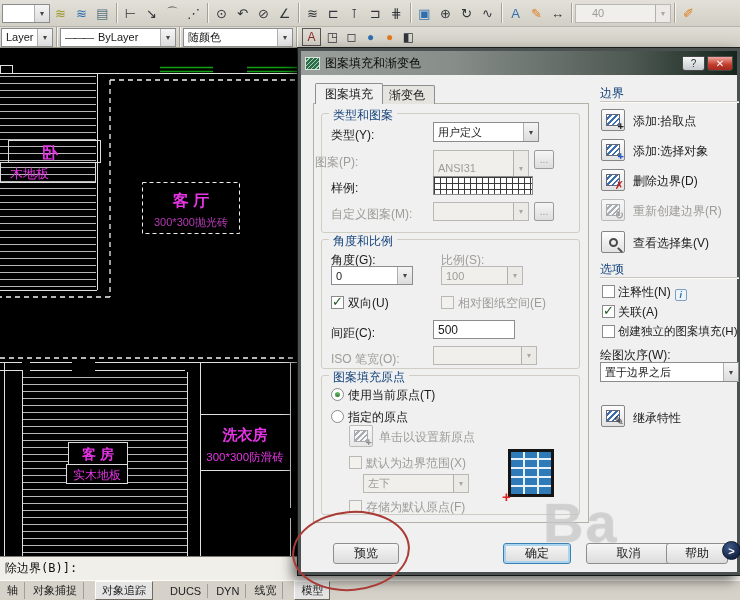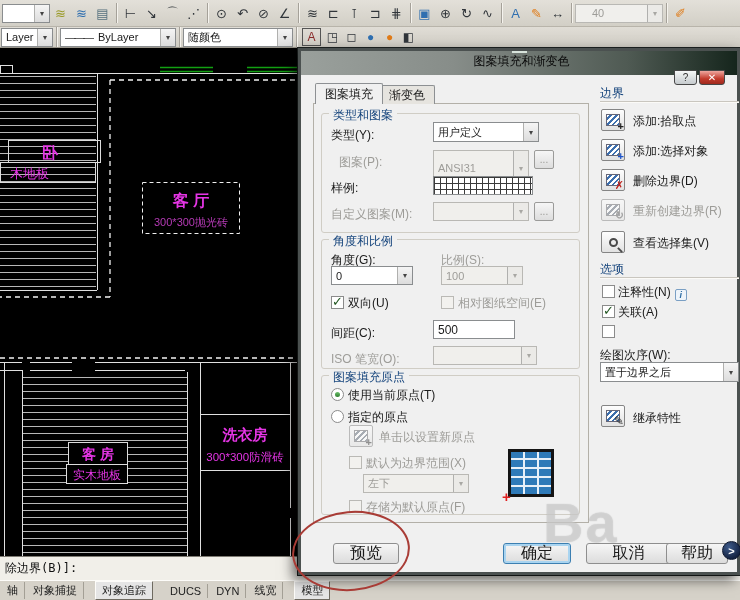--- a/index.html
+++ b/index.html
@@ -26,21 +26,21 @@
   .canvas { position:absolute; left:0; top:48px; width:740px; height:508px; background:#000; }
 
   
   .cmdline { position:absolute; left:0; top:556px; width:740px; height:24px; background:#f1efe9; border-top:1px solid #7d7a72; display:flex; align-items:center; padding-left:5px; font-family:"DejaVu Sans Mono","Liberation Mono",monospace; font-size:12px; color:#111; }
   .statusbar { position:absolute; left:0; top:580px; width:740px; height:20px; background:#d6d2c9; border-top:1px solid #fdfcf9; display:flex; align-items:center; font-size:11px; color:#222; }
   .st { padding:1px 6px; margin:0 1px; border-right:1px solid #a39f95; white-space:nowrap; }
   .st.raised { border:1px solid; border-color:#fdfcf9 #6e6a60 #6e6a60 #fdfcf9; background:#e5e5e5; margin:0 10px; }
 
   
   .dlg { position:absolute; left:298px; top:48px; width:442px; height:527px; background:#f0f0f0; border:3px solid #4b5150; box-shadow:-5px 5px 12px rgba(0,0,0,.6), 0 0 0 1px #1e2322; }
-  .dlg-title { position:absolute; left:0; top:0; right:0; height:24px; background:linear-gradient(90deg,#9aa09c,#878d89 35%,#4f5a53 75%,#15251c); display:flex; align-items:center; padding:0 12px;flex-direction:column; }
+  .dlg-title { position:absolute; left:0; top:0; right:0; height:24px; background:linear-gradient(90deg,#9aa09c,#878d89 35%,#4f5a53 75%,#15251c); display:flex; align-items:center; padding:0 4px; }
   .dlg-title .txt { font-size:12px; color:#090909; margin-left:5px; white-space:nowrap; }
   .dlgicon { width:15px; height:13px; border:1px solid #d8e4dc; background:#2d6b4a repeating-linear-gradient(135deg,transparent 0 2px,#9fd3b4 2px 3px); }
   .capbtn { width:23px; height:15px; border:1px solid #474747; border-radius:0 0 3px 3px; display:flex; align-items:center; justify-content:center; font-size:10px; margin-left:2px; }
   .helpbtn { background:linear-gradient(#f5f7f7,#c6cbce); color:#333; }
   .closebtn { background:linear-gradient(#efa79f,#c23a2c 60%,#a02a1e); color:#fff; width:26px; }
 
   .tab { position:absolute; height:19px; top:34px; padding:0 9px; display:flex; align-items:center; font-size:12px; background:#e6e4df; border:1px solid #8d9093; border-bottom:none; border-radius:2px 2px 0 0; z-index:2; }
   .tab.active { top:32px; height:21px; background:#f0f0f0; z-index:4; }
   .panel { position:absolute; left:12px; top:52px; width:276px; height:420px; border:1px solid #b3b0a8; background:#f0f0f0; z-index:1; }
 
@@ -69,21 +69,21 @@
   .hbtn .ovl { position:absolute; right:0px; bottom:-2px; font-size:11px; font-weight:bold; }
   .hbtn.disb { opacity:.5; filter:grayscale(.8); }
   .mag { width:9px; height:9px; border:2px solid #4a4a4a; border-radius:50%; position:relative; }
   .mag::after { content:""; position:absolute; width:2px; height:6px; background:#4a4a4a; transform:rotate(-45deg); left:8px; top:7px; }
 
   .brick { position:absolute; width:46px; height:48px; border:3px solid #141414; z-index:3; background-color:#2f7ab8;
            background-image:repeating-linear-gradient(0deg,transparent 0 7px,#e8f0f8 7px 9px),
                             repeating-linear-gradient(90deg,transparent 0 12px,#e8f0f8 12px 14px); }
   .brick::after { content:"+"; position:absolute; left:-9px; bottom:-11px; color:#e02020; font-size:15px; font-weight:bold; }
 
-  .btn { position:absolute; height:21px; background:linear-gradient(#f6f6f6,#dcdcdc); border:1px solid #8e8e8e; border-radius:3px; display:flex; align-items:center; justify-content:center; font-size:16px; color:#1a1a1a; z-index:3; }
+  .btn { position:absolute; height:21px; background:linear-gradient(#f6f6f6,#dcdcdc); border:1px solid #8e8e8e; border-radius:3px; display:flex; align-items:center; justify-content:center; font-size:12px; color:#1a1a1a; z-index:3; }
   .btn.default { border:1px solid #3c7fb1; box-shadow:0 0 0 2px #a9d4f0 inset; }
   .roundbtn { position:absolute; width:19px; height:19px; border-radius:50%; background:radial-gradient(circle at 35% 30%,#3d5a8a,#13213f 75%); border:1px solid #0d1830; color:#fff; display:flex; align-items:center; justify-content:center; font-size:11px; font-weight:bold; z-index:3; }
 
   .info { display:inline-flex; align-items:center; justify-content:center; width:12px; height:12px; border:1px solid #7a9fc4; border-radius:2px; color:#2e6da4; background:#eef4fa; font-size:9px; font-style:italic; font-weight:bold; margin-left:4px; vertical-align:-2px; }
 
   
   .red-ellipse { position:absolute; left:292px; top:511px; width:118px; height:80px; border:2px solid #a93c36; border-radius:50%; transform:rotate(-5deg); z-index:20; pointer-events:none; }
   .wm { position:absolute; left:543px; top:490px; font-size:56px; font-weight:bold; color:rgba(222,222,222,.50); text-shadow:0 0 1px rgba(150,150,150,.5); z-index:15; pointer-events:none; letter-spacing:2px; }
 </style>
 </head>
@@ -118,21 +118,21 @@
     <div class="sep"></div>
     <span class="ic blue">▣</span>
     <span class="ic dimico">⊕</span>
     <span class="ic dimico">↻</span>
     <span class="ic dimico">∿</span>
     <div class="sep"></div>
     <span class="ic blue">A</span>
     <span class="ic orange">✎</span>
     <span class="ic dimico">↔</span>
     <div class="sep"></div>
-    <div class="combo dis tbcombo" style="width:88px">
+    <div class="combo dis tbcombo" style="width:96px">
       <span style="margin-left:12px">40</span>
       <span class="arrow">▾</span>
     </div>
     <div class="sep"></div>
     <span class="ic orange">✐</span>
   </div>
 
   <div class="tb2">
     <div class="combo tbcombo" style="width:52px">
       <span>Layer</span>
@@ -240,21 +240,21 @@
     <div class="tab" style="left:78px">渐变色</div>
     <div class="panel"></div>
 
     <div class="group" style="left:20px;top:62px;width:259px;height:120px"></div>
     <div class="legend" style="left:28px;top:56px">类型和图案</div>
     <div class="lbl" style="left:30px;top:76px">类型(Y):</div>
     <div class="field combo" style="left:132px;top:71px;width:106px;height:20px">
       <span>用户定义</span>
       <span class="arrow">▾</span>
     </div>
-    <div class="lbl dis" style="left:38px;top:103px">图案(P):</div>
+    <div class="lbl dis" style="left:14px;top:103px">图案(P):</div>
     <div class="field combo dis" style="left:132px;top:99px;width:96px;height:36px">
       <span>ANSI31</span>
       <span class="arrow">▾</span>
     </div>
     <div class="field dots" style="left:233px;top:99px;width:20px;height:19px">...</div>
     <div class="lbl" style="left:30px;top:129px">样例:</div>
     <div class="field swatch" style="left:132px;top:125px;width:100px;height:19px"></div>
     <div class="lbl dis" style="left:30px;top:155px">自定义图案(M):</div>
     <div class="field combo dis" style="left:132px;top:151px;width:96px;height:19px">
       <span class="arrow">▾</span>
@@ -334,20 +334,21 @@
     </div>
     <div class="lbl" style="left:332px;top:184px">查看选择集(V)</div>
 
     <div class="hdr" style="left:299px;top:210px">选项</div>
     <div class="hline" style="left:299px;top:226px;width:139px"></div>
     <div class="cb" style="left:301px;top:234px"></div>
     <div class="lbl" style="left:317px;top:233px"><span>注释性(N)</span><span class="info">i</span></div>
     <div class="cb checked" style="left:301px;top:254px"></div>
     <div class="lbl" style="left:317px;top:253px">关联(A)</div>
     <div class="cb" style="left:301px;top:274px"></div>
+    <div class="lbl" style="left:317px;top:273px;font-size:11.5px">创建独立的图案填充(H)</div>
     <div class="lbl" style="left:299px;top:296px">绘图次序(W):</div>
     <div class="field combo" style="left:299px;top:311px;width:139px;height:20px">
       <span>置于边界之后</span>
       <span class="arrow">▾</span>
     </div>
     <div class="hbtn" style="left:300px;top:354px">
       <span class="hatch"></span>
       <span class="ovl" style="color:#333;font-size:12px">✎</span>
     </div>
     <div class="lbl" style="left:332px;top:359px">继承特性</div>

